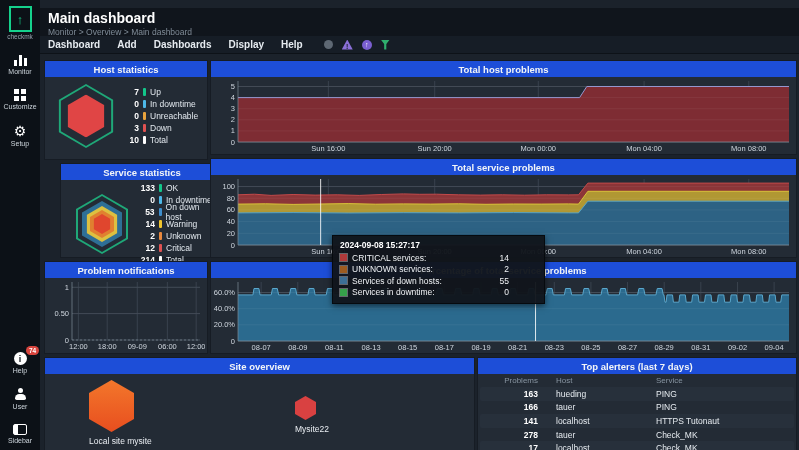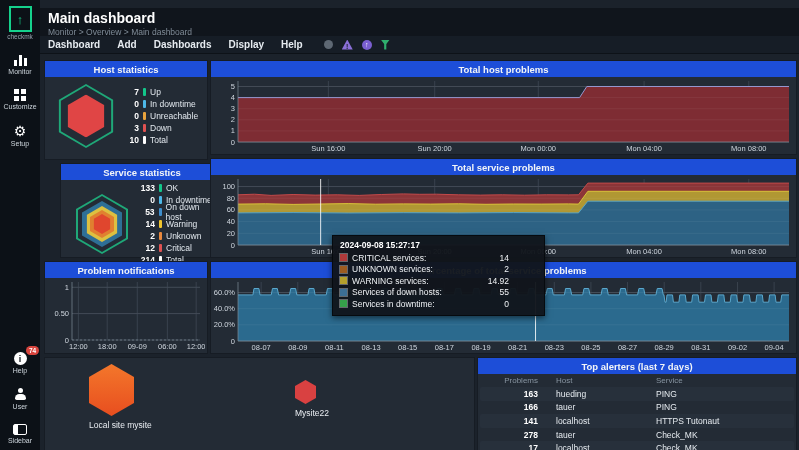--- a/index.html
+++ b/index.html
@@ -438,38 +438,34 @@
               <span class="tt-sw" style="background: rgb(176, 58, 58);"></span>
               <span class="tt-label">CRITICAL services:</span>
               <span class="tt-val">14</span>
             </div>
             <div class="tt-row">
               <span class="tt-sw" style="background: rgb(156, 91, 32);"></span>
               <span class="tt-label">UNKNOWN services:</span>
               <span class="tt-val">2</span>
             </div>
             <div class="tt-row">
-              <span class="tt-sw" style="background: rgb(181, 160, 44);"></span>
-              <span class="tt-label">WARNING services:</span>
-              <span class="tt-val">14.92</span>
-            </div>
-            <div class="tt-row">
               <span class="tt-sw" style="background: rgb(60, 111, 150);"></span>
               <span class="tt-label">Services of down hosts:</span>
               <span class="tt-val">55</span>
             </div>
             <div class="tt-row">
               <span class="tt-sw" style="background: rgb(53, 160, 74);"></span>
               <span class="tt-label">Services in downtime:</span>
               <span class="tt-val">0</span>
             </div>
           </div>
       </div>
 
       <section class="panel" id="p-siteoverview">
+        <div class="panel-title">Site overview</div>
         <div class="sites-body">
           <div class="site" id="site-big">
             <div class="site-hex hex"></div>
             <div class="site-label">Local site mysite</div>
           </div>
           <div class="site" id="site-small">
             <div class="site-hex hex"></div>
             <div class="site-label">Mysite22</div>
           </div>
         </div>

